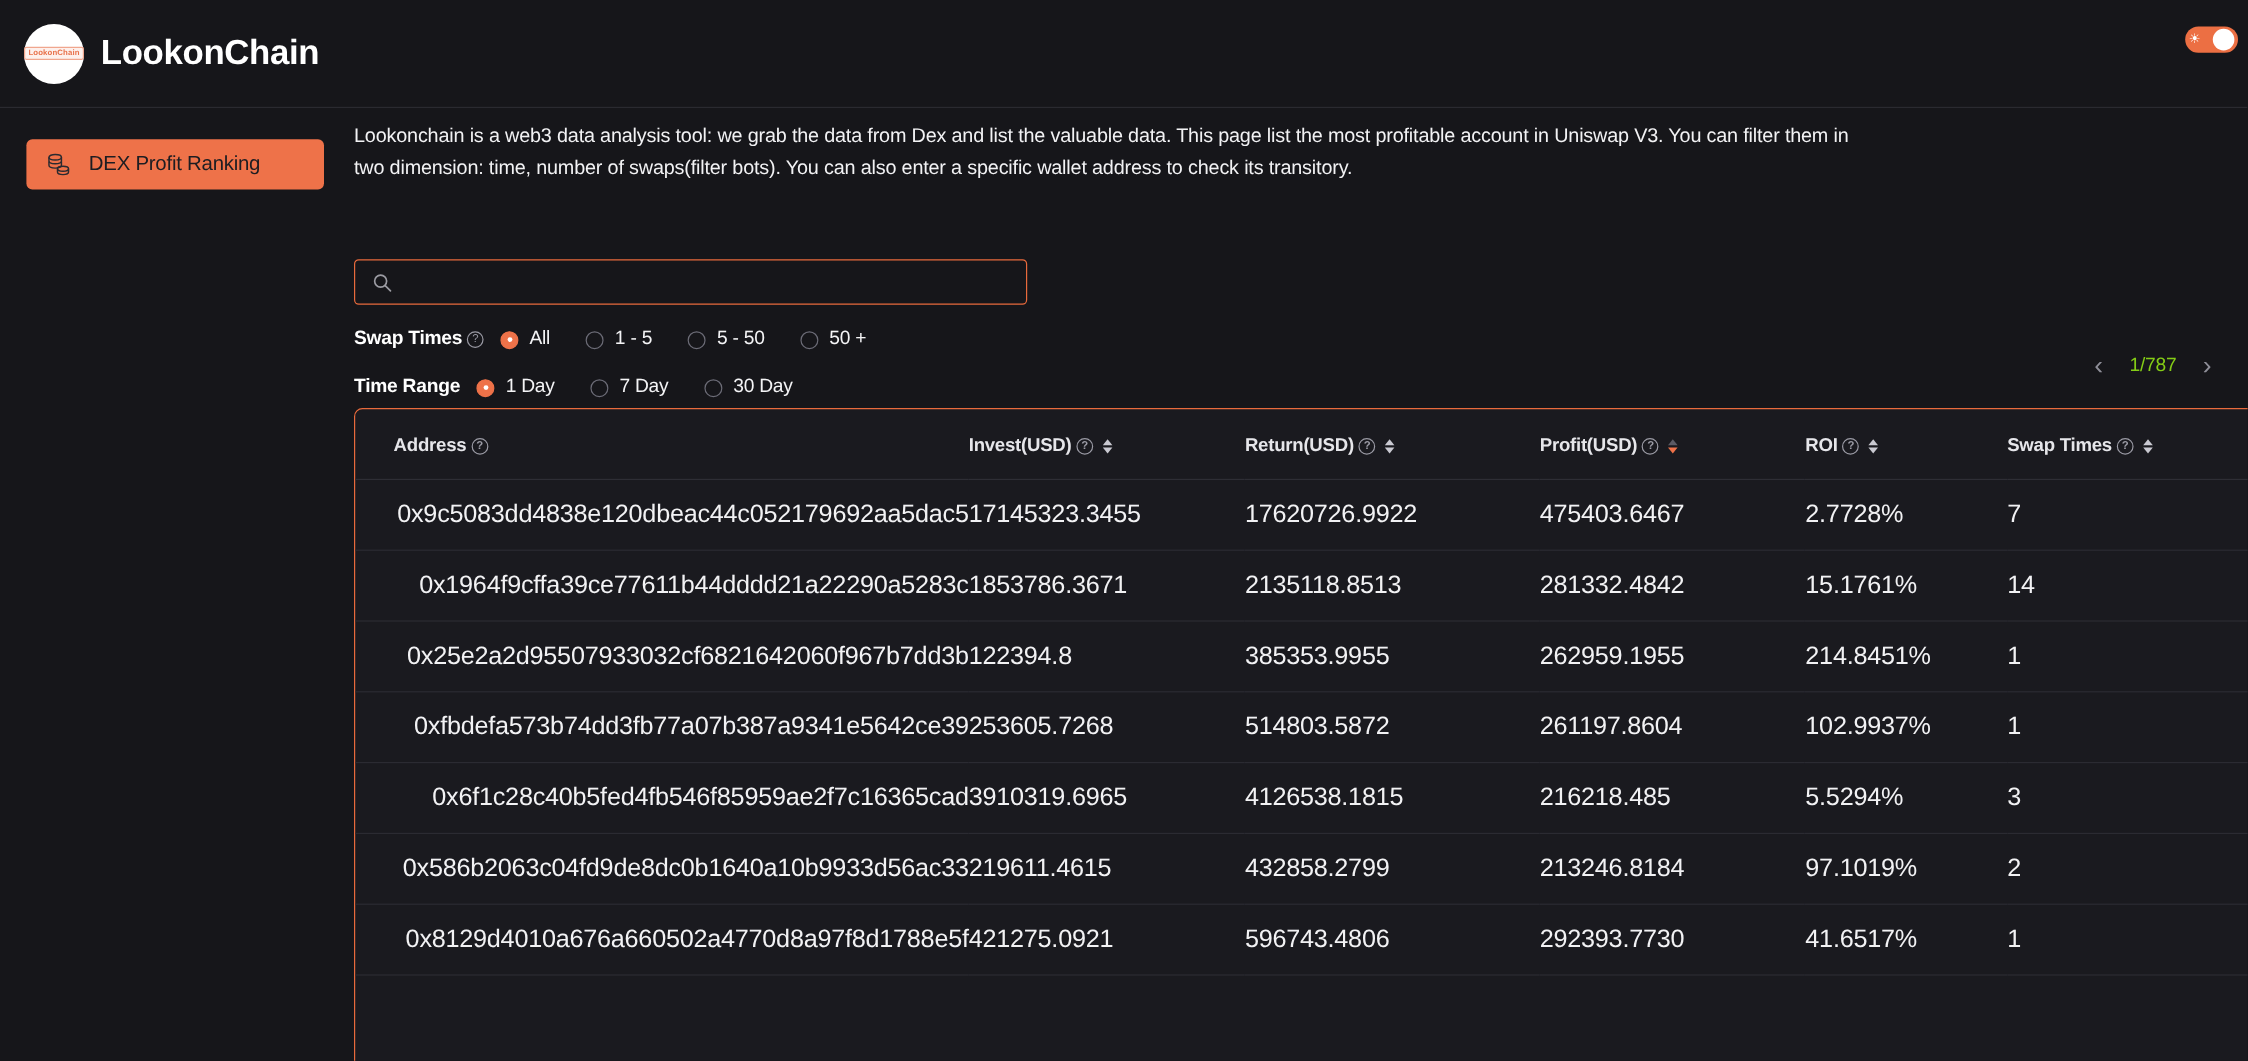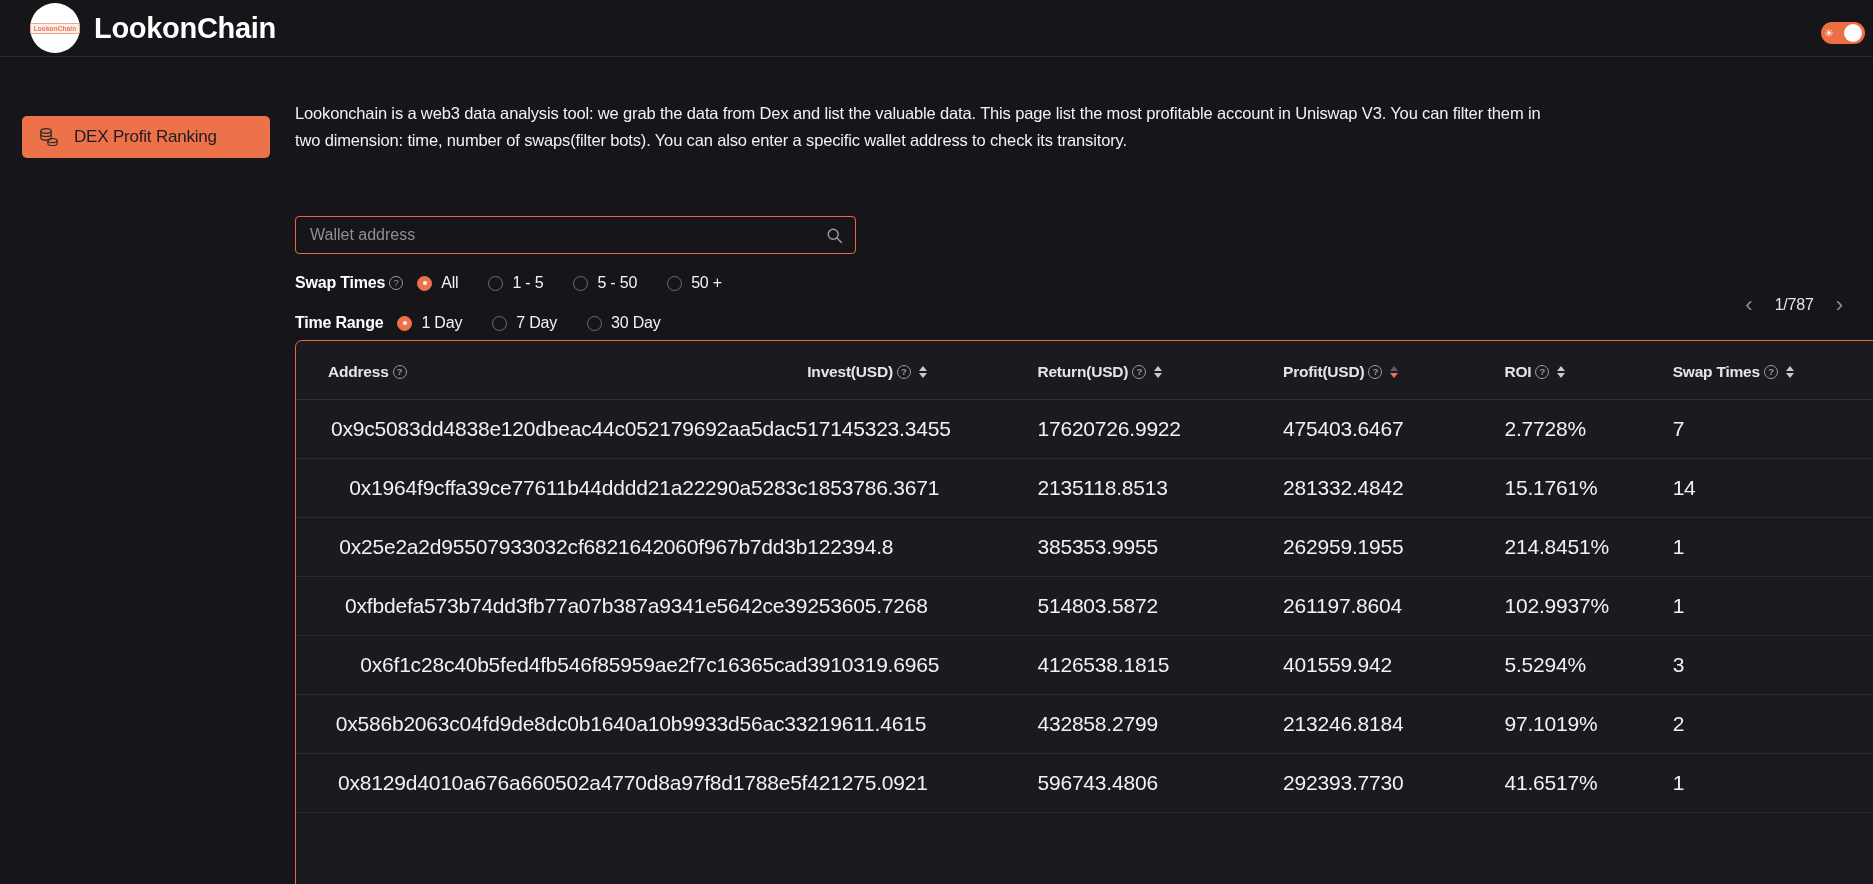--- a/index.html
+++ b/index.html
@@ -7,24 +7,24 @@
     width: 1873px;
     height: 884px;
     background: #16161a;
     font-family: "Liberation Sans", sans-serif;
     overflow: hidden;
   }
   body { position: relative; color: #ffffff; }
 
   
   .header {
-    height: 57px;
+    height: 90px;
     display: flex;
     align-items: center;
-    padding: 0 0 0 30px;
+    padding: 0 0 0 20px;
     border-bottom: 1px solid #2a2a30;
     position: relative;
   }
   .logo-badge {
     width: 50px; height: 50px;
     border-radius: 50%;
     background: #ffffff;
     display: flex; align-items: center; justify-content: center;
     flex: none;
   }
@@ -192,21 +192,21 @@
     align-items: center;
     gap: 22px;
   }
   .pager .arrow {
     font-size: 22px;
     color: #8e8e98;
     cursor: pointer;
     line-height: 1;
     user-select: none;
   }
-  .pager .pageno { font-size: 16px; color: #e5e5e5; letter-spacing: -0.2px; }
+  .pager .pageno { font-size: 16px; color: #84cc16; letter-spacing: -0.2px; }
 
   
   .table-card {
     position: absolute;
     left: 0; top: 268px;
     right: -22px;
     bottom: -40px;
     border: 1px solid #e86a3c;
     border-radius: 7px;
     background: #1a1a1f;
@@ -285,21 +285,20 @@
     </span>
     <span class="label">DEX Profit Ranking</span>
   </div>
 </div>
 
 <div class="main">
 
   <div class="description">Lookonchain is a web3 data analysis tool: we grab the data from Dex and list the valuable data. This page list the most profitable account in Uniswap V3. You can filter them in two dimension: time, number of swaps(filter bots). You can also enter a specific wallet address to check its transitory.</div>
 
   <div class="search-wrap">
-    <input type="text" placeholder="Wallet address" style="">
     <span class="search-icon">
       <svg width="17" height="17" viewBox="0 0 17 17" fill="none" stroke="#c8c8d0" stroke-width="1.4">
         <circle cx="7.2" cy="7.2" r="5"></circle>
         <line x1="11" y1="11" x2="15.4" y2="15.4" stroke-linecap="round"></line>
       </svg>
     </span>
   </div>
 
   <div class="filter-row">
     <span class="filter-label">Swap Times</span>
@@ -448,21 +447,21 @@
           <td>253605.7268</td>
           <td>514803.5872</td>
           <td>261197.8604</td>
           <td>102.9937%</td>
           <td>1</td>
         </tr>
         <tr>
           <td class="pad-left">0x6f1c28c40b5fed4fb546f85959ae2f7c16365cad</td>
           <td>3910319.6965</td>
           <td>4126538.1815</td>
-          <td>401559.942</td>
+          <td>216218.485</td>
           <td>5.5294%</td>
           <td>3</td>
         </tr>
         <tr>
           <td class="pad-left">0x586b2063c04fd9de8dc0b1640a10b9933d56ac33</td>
           <td>219611.4615</td>
           <td>432858.2799</td>
           <td>213246.8184</td>
           <td>97.1019%</td>
           <td>2</td>

